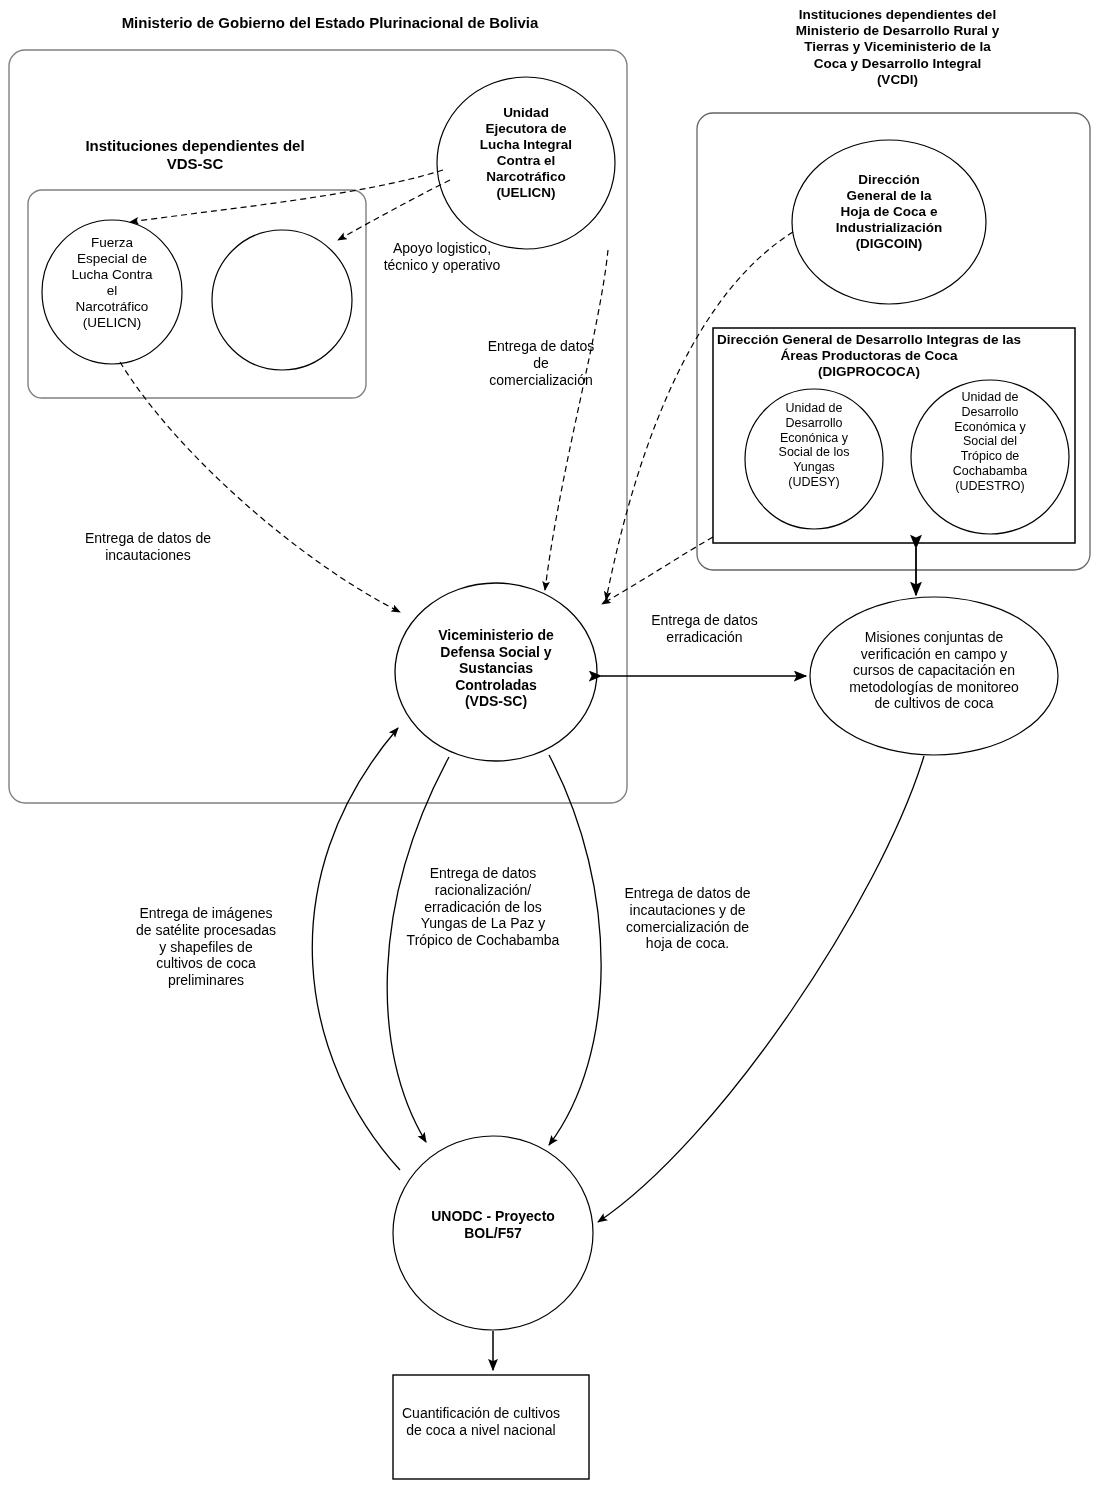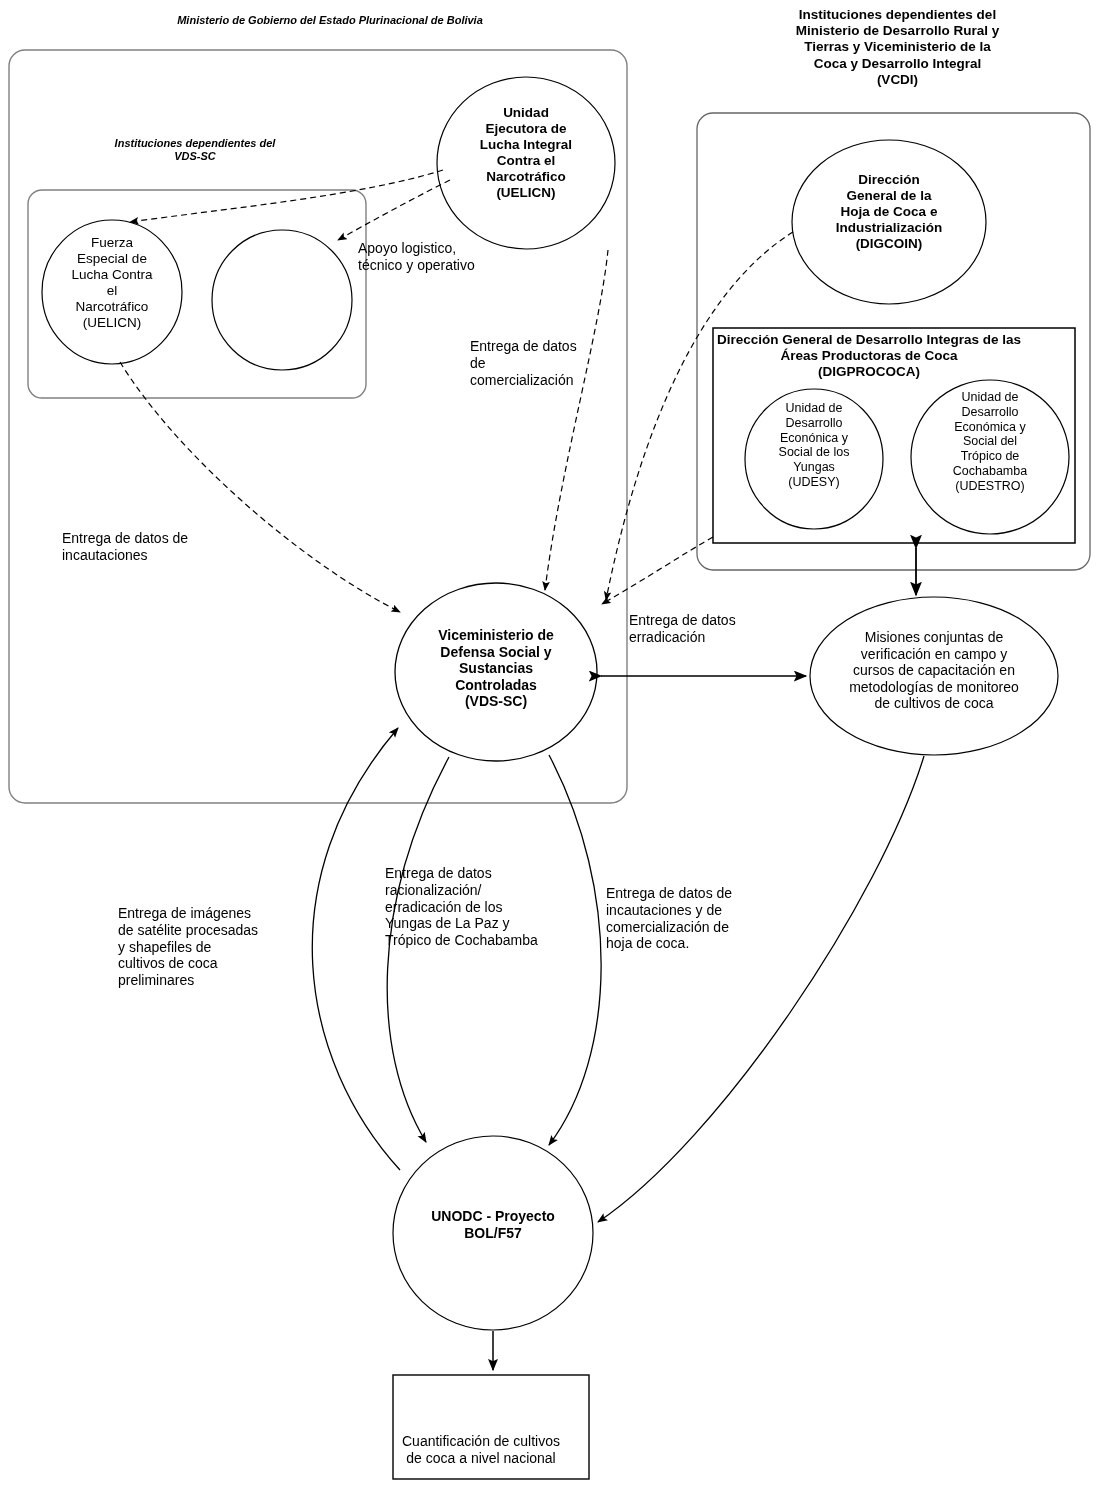--- a/index.html
+++ b/index.html
@@ -31,25 +31,26 @@
   .bold{ font-weight:bold; }
   .grp-title{
     position:absolute;
     text-align:center;
     font-weight:bold;
     line-height:1.2;
     white-space:pre-line;
   }
   .edge-label{
     position:absolute;
+    text-align:center;
     line-height:1.2;
     white-space:pre-line;
     background:transparent;
   }
-  .f15{ font-size:11px;font-style:italic; }
+  .f15{ font-size:15px; }
   .f14{ font-size:14px; }
   .f13{ font-size:13.5px; }
   .f12{ font-size:12.5px; }
 </style>
 </head>
 <body>
 
 <div id="stage">
 
   <svg id="wires" viewBox="0 0 1105 1488">
@@ -179,21 +180,21 @@
 
   <div class="node-text bold f14" style="left:407px; top:627px; width:178px;">Viceministerio de
 Defensa Social y
 Sustancias
 Controladas
 (VDS-SC)</div>
 
   <div class="node-text bold f14" style="left:409px; top:1208px; width:168px;">UNODC - Proyecto
 BOL/F57</div>
 
-  <div class="node-text f14" style="left:395px; top:1405px; width:172px;margin-top:28px;">Cuantificación de cultivos
+  <div class="node-text f14" style="left:395px; top:1405px; width:172px;">Cuantificación de cultivos
 de coca a nivel nacional</div>
 
   <div class="edge-label f14" style="left:358px; top:240px; width:168px;">Apoyo logistico,
 técnico y operativo</div>
 
   <div class="edge-label f14" style="left:470px; top:338px; width:142px;">Entrega de datos
 de
 comercialización</div>
 
   <div class="edge-label f14" style="left:62px; top:530px; width:172px;">Entrega de datos de

